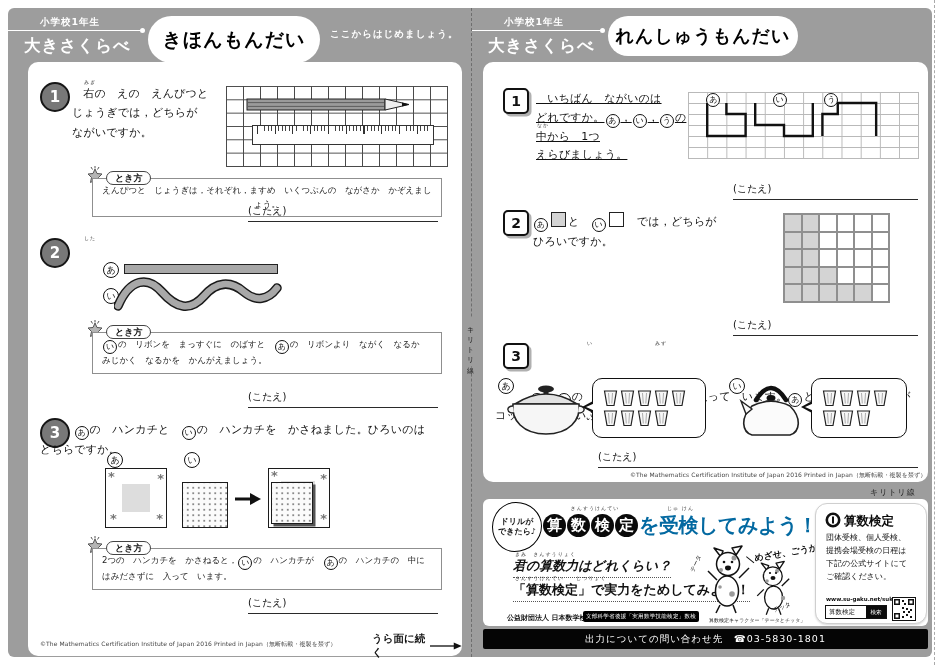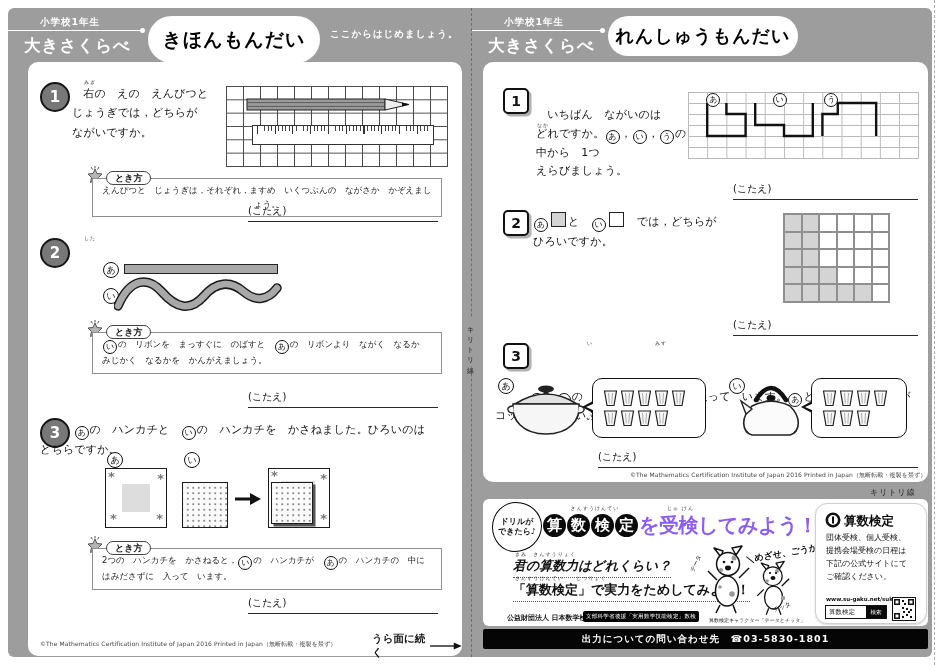--- a/index.html
+++ b/index.html
@@ -43,21 +43,21 @@
   .bubble:before{content:"";position:absolute;left:-11px;top:22px;border:6px solid transparent;border-right:11px solid #111;border-left:0;}
   .bubble:after{content:"";position:absolute;left:-7px;top:24px;border:4px solid transparent;border-right:9px solid #fff;border-left:0;}
   .cuprow{display:flex;gap:2px;}
   .cup{display:inline-flex;}
   .kanji-circle{display:inline-flex;align-items:center;justify-content:center;width:23px;height:23px;border-radius:50%;background:#0a0a0a;color:#fff;font-size:15px;font-weight:bold;margin-right:1px;flex:none;}
   .adline{position:absolute;font-size:13px;font-weight:bold;color:#111;border-bottom:1.5px dotted #555;padding-bottom:2px;white-space:nowrap;}
   .card{position:absolute;background:#fff;border:1px solid #cfcfcf;border-radius:12px;box-shadow:0 1px 2px rgba(0,0,0,.15);}
   .searchbox{position:absolute;display:flex;align-items:stretch;border:1.2px solid #111;background:#fff;}
   .searchbox .val{flex:1;font-size:6.5px;display:flex;align-items:center;padding-left:3px;color:#111;}
   .searchbox .btn{width:20px;background:#0a0a0a;color:#fff;font-size:5.5px;display:flex;align-items:center;justify-content:center;}
-  .blackbar{position:absolute;background:#050505;color:#fff;display:flex;align-items:center;justify-content:center;font-size:9.5px;font-weight:bold;border-radius:2px;letter-spacing:1px;}
+  .blackbar{position:absolute;background:#050505;color:#fff;display:flex;align-items:center;justify-content:center;font-size:9.5px;font-weight:normal;border-radius:2px;letter-spacing:1px;}
   .burst{position:absolute;background:#fff;border:1.6px solid #000;border-radius:48% 52% 55% 45%/50% 48% 52% 50%;display:flex;align-items:center;justify-content:center;text-align:center;font-size:8px;font-weight:bold;line-height:1.3;white-space:pre-line;color:#111;}
   .orgpill{position:absolute;background:#000;color:#fff;font-size:5.5px;display:flex;align-items:center;justify-content:center;border-radius:2px;letter-spacing:.3px;white-space:nowrap;}
 </style>
 </head>
 <body>
 
 <div class="canvas">
   <div class="board">
 
     <div class="cutline abs" style="left:463px;top:0;height:649px;"></div>
@@ -164,21 +164,21 @@
 
     <div class="abs w b" style="left:496px;top:8px;font-size:9.5px;letter-spacing:1px;">小学校1年生</div>
     <div class="hline" style="left:464px;top:22px;width:128px;"></div>
     <div class="hdot" style="left:592px;top:20px;"></div>
     <div class="abs w b" style="left:480px;top:27px;font-size:16.5px;letter-spacing:1px;">大きさくらべ</div>
     <div class="hpill" style="left:600px;top:8px;width:190px;height:40px;font-size:18px;letter-spacing:1px;">れんしゅうもんだい</div>
 
     <div class="page" style="left:475px;top:54px;width:445px;height:420px;">
 
       <div class="badge-s" style="left:20px;top:26px;">1</div>
-      <div class="abs ptext" style="left:53px;top:44px;width:175px;line-height:1.7;">　いちばん　ながいのは<br>どれですか。<span class="maru">あ</span>，<span class="maru">い</span>，<span class="maru">う</span>の<br>中から　1つ<br>えらびましょう。</div>
+      <div class="abs ptext" style="left:53px;top:28px;width:175px;line-height:1.7;text-decoration:underline;">　いちばん　ながいのは<br>どれですか。<span class="maru">あ</span>，<span class="maru">い</span>，<span class="maru">う</span>の<br>中から　1つ<br>えらびましょう。</div>
       <span class="furi" style="left:54px;top:60px;">なか</span>
       <div class="grid-light" style="left:205px;top:30px;width:230.4px;height:66px;">
           <svg width="230.39999999999998" height="66" style="position: absolute; left: 0px; top: 0px;">
             <polyline points="19.2,11 19.2,44 57.599999999999994,44 57.599999999999994,22 38.4,22 38.4,11" fill="none" stroke="#111" stroke-width="2.4"></polyline>
             <polyline points="67.2,11 67.2,33 96,33 96,44 124.8,44 124.8,11" fill="none" stroke="#111" stroke-width="2.4"></polyline>
             <polyline points="134.4,44 134.4,22 149.76,22 149.76,11 188.16,11 188.16,44" fill="none" stroke="#111" stroke-width="2.4"></polyline>
           </svg>
           <span class="maru" style="position: absolute; left: 17.28px; top: 1.32px;">あ</span>
           <span class="maru" style="position: absolute; left: 83.52px; top: 1.32px;">い</span>
           <span class="maru" style="position: absolute; left: 135.36px; top: 1.32px;">う</span>
@@ -376,21 +376,21 @@
     <div class="page" style="left:475px;top:491px;width:445px;height:127px;border-radius:6px;">
       <div class="burst" style="left:9px;top:3px;width:48px;height:48px;">ドリルが
 できたら♪</div>
       <div class="furi" style="left:64px;top:6px;width:96px;display:flex;justify-content:space-around;">さんすうけんてい</div>
       <div class="furi" style="left:184px;top:6px;">じゅ けん</div>
       <div class="abs" style="left:60px;top:13px;display:flex;align-items:center;">
         <span class="kanji-circle">算</span>
         <span class="kanji-circle">数</span>
         <span class="kanji-circle">検</span>
         <span class="kanji-circle">定</span>
-        <span style="font-size:20px;font-weight:900;color:#8b5cf6;letter-spacing:-.5px;">を受検してみよう！</span>
+        <span style="font-size:20px;font-weight:900;color:#0369a1;letter-spacing:-.5px;">を受検してみよう！</span>
       </div>
       <div class="furi" style="left:32px;top:52px;">きみ　さんすうりょく</div>
       <div class="adline" style="left:30px;top:58px;font-style:italic;">君の算数力はどれくらい？</div>
       <div class="furi" style="left:32px;top:76px;">さんすうけんてい　　じつりょく</div>
       <div class="adline" style="left:30px;top:82px;">「算数検定」で実力をためしてみよう！</div>
       <div class="abs b" style="left:24px;top:114px;font-size:7px;color:#111;">公益財団法人 日本数学検定協会</div>
       <div class="orgpill" style="left:100px;top:112px;width:116px;height:11px;">文部科学省後援「実用数学技能検定」数検</div>
 
       <svg class="abs" style="left:216px;top:44px;" width="98" height="72" viewBox="0 0 98 72">
         <g stroke="#111" fill="#fff" stroke-width="1.5" stroke-linejoin="round">

